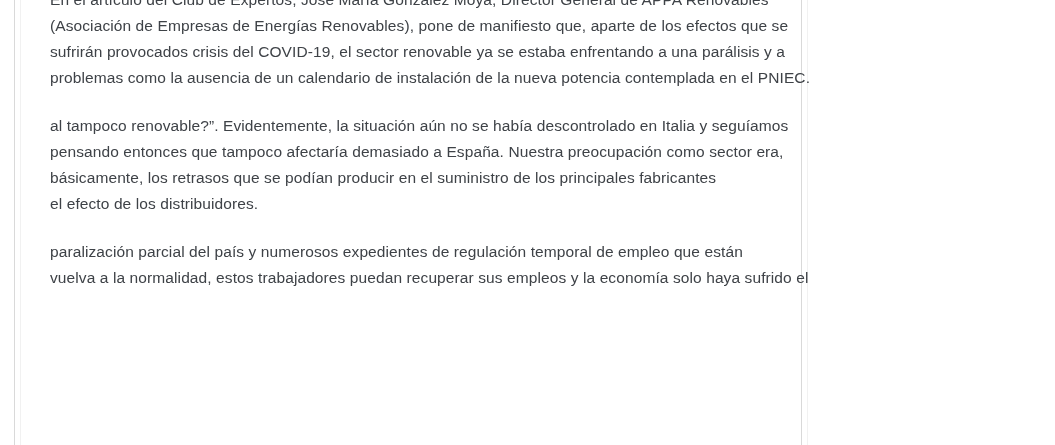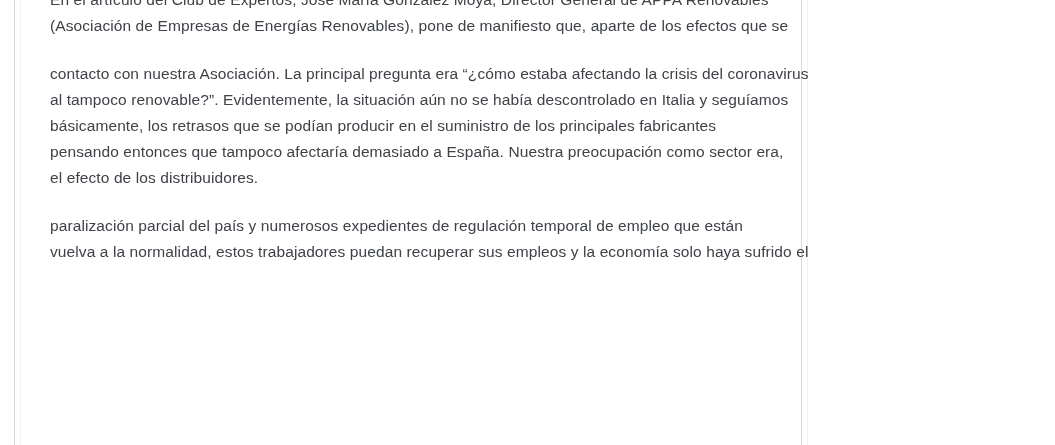--- a/index.html
+++ b/index.html
@@ -55,27 +55,28 @@
   <div class="vrule main" style="left:14px"></div>
   <div class="vrule faint" style="left:20px"></div>
   <div class="vrule main" style="left:801px"></div>
   <div class="vrule faint" style="left:807px"></div>
 
   <div class="content">
 
     <p>
       <span class="line">En el artículo del Club de Expertos, José María González Moya, Director General de APPA Renovables</span>
       <span class="line">(Asociación de Empresas de Energías Renovables), pone de manifiesto que, aparte de los efectos que se</span>
+      <span class="line">sufrirán provocados crisis del COVID-19, el sector renovable ya se estaba enfrentando a una parálisis y a</span>
+      <span class="line">problemas como la ausencia de un calendario de instalación de la nueva potencia contemplada en el PNIEC.</span>
     </p>
 
     <p>
-      <span class="line">contacto con nuestra Asociación. La principal pregunta era “¿cómo estaba afectando la crisis del coronavirus</span>
       <span class="line">al tampoco renovable?”. Evidentemente, la situación aún no se había descontrolado en Italia y seguíamos</span>
+      <span class="line">pensando entonces que tampoco afectaría demasiado a España. Nuestra preocupación como sector era,</span>
       <span class="line">básicamente, los retrasos que se podían producir en el suministro de los principales fabricantes</span>
-      <span class="line">pensando entonces que tampoco afectaría demasiado a España. Nuestra preocupación como sector era,</span>
       <span class="line">el efecto de los distribuidores.</span>
     </p>
 
     <p>
       <span class="line">paralización parcial del país y numerosos expedientes de regulación temporal de empleo que están</span>
       <span class="line">vuelva a la normalidad, estos trabajadores puedan recuperar sus empleos y la economía solo haya sufrido el</span>
     </p>
 
   </div>
 </div>

